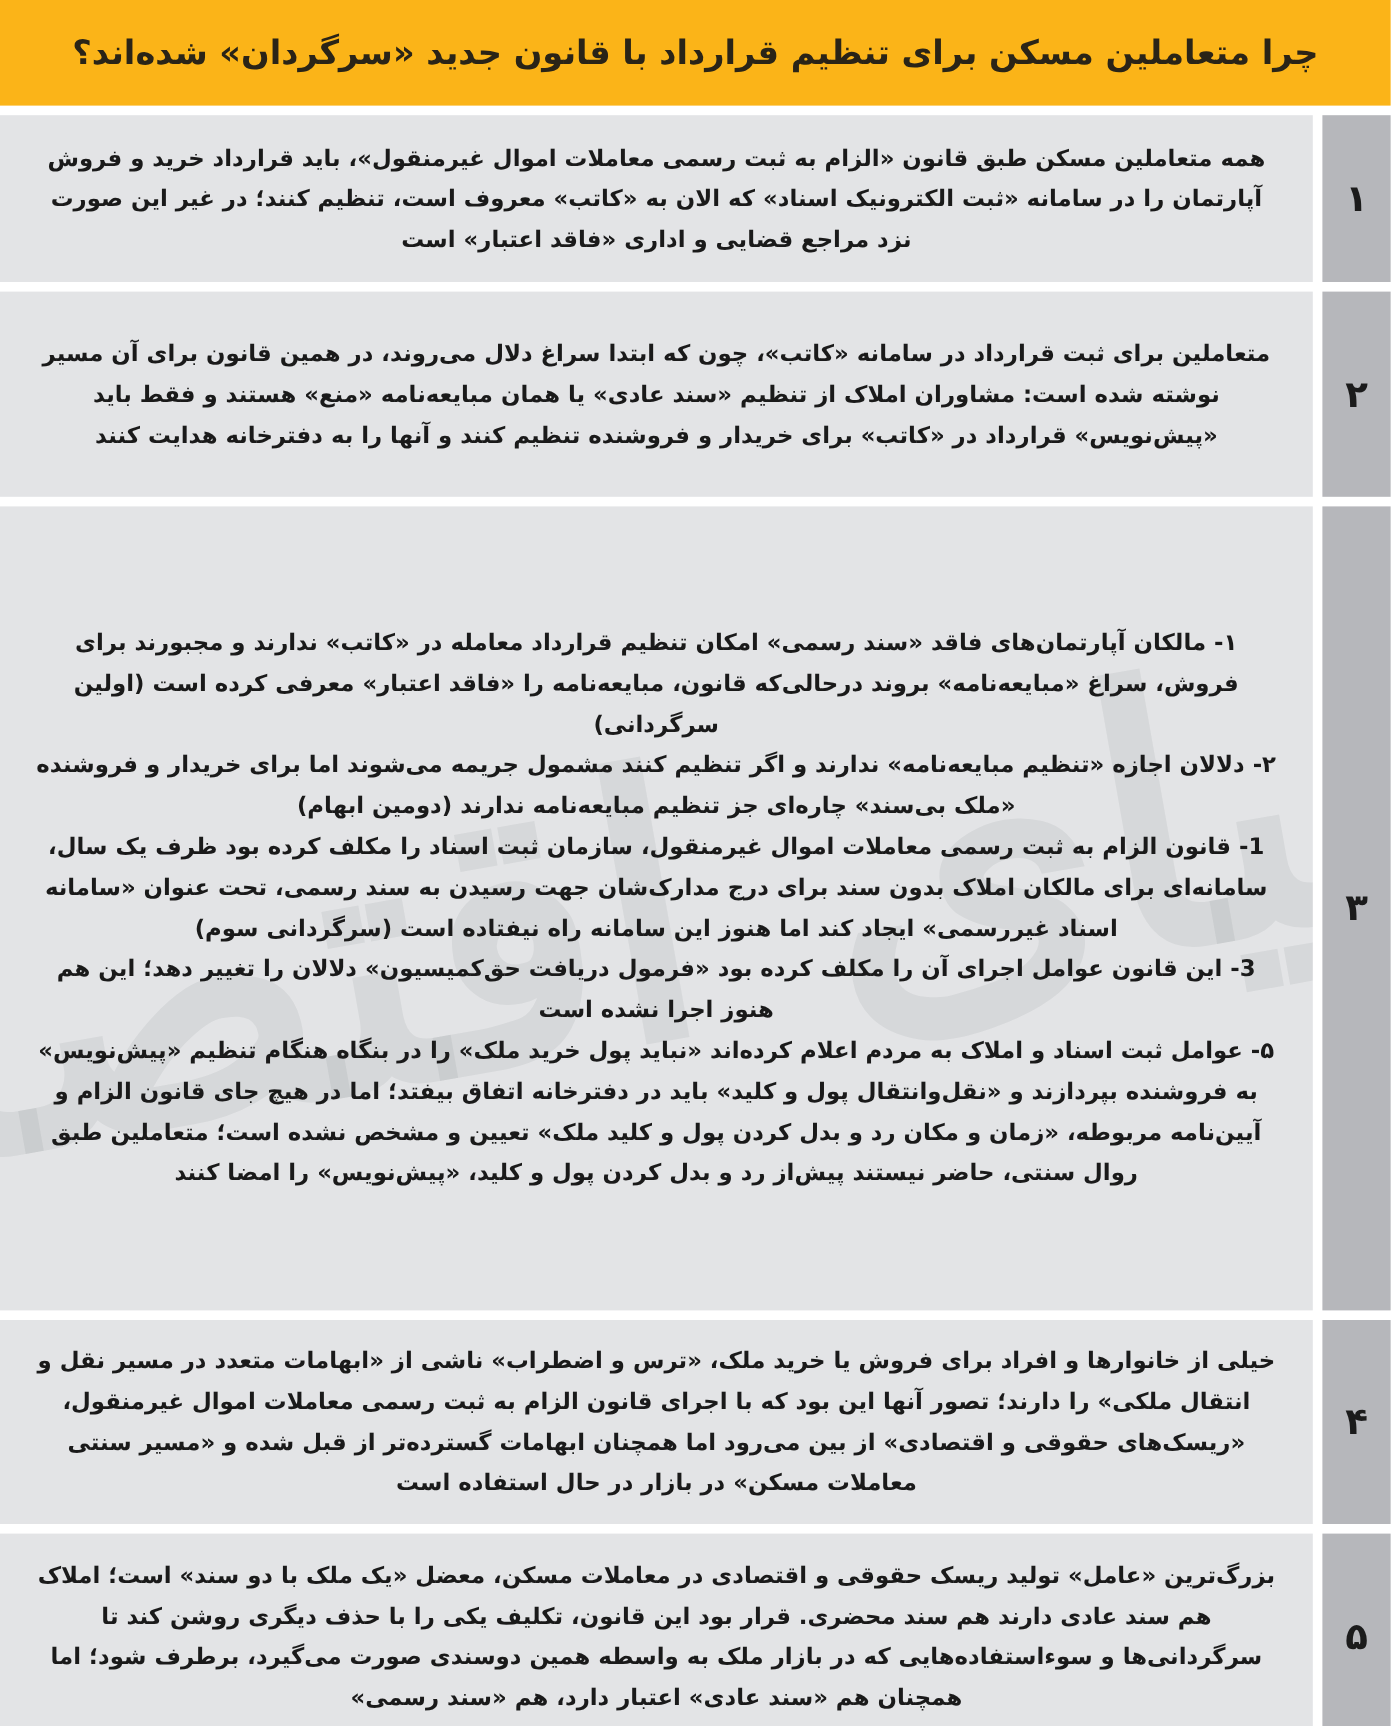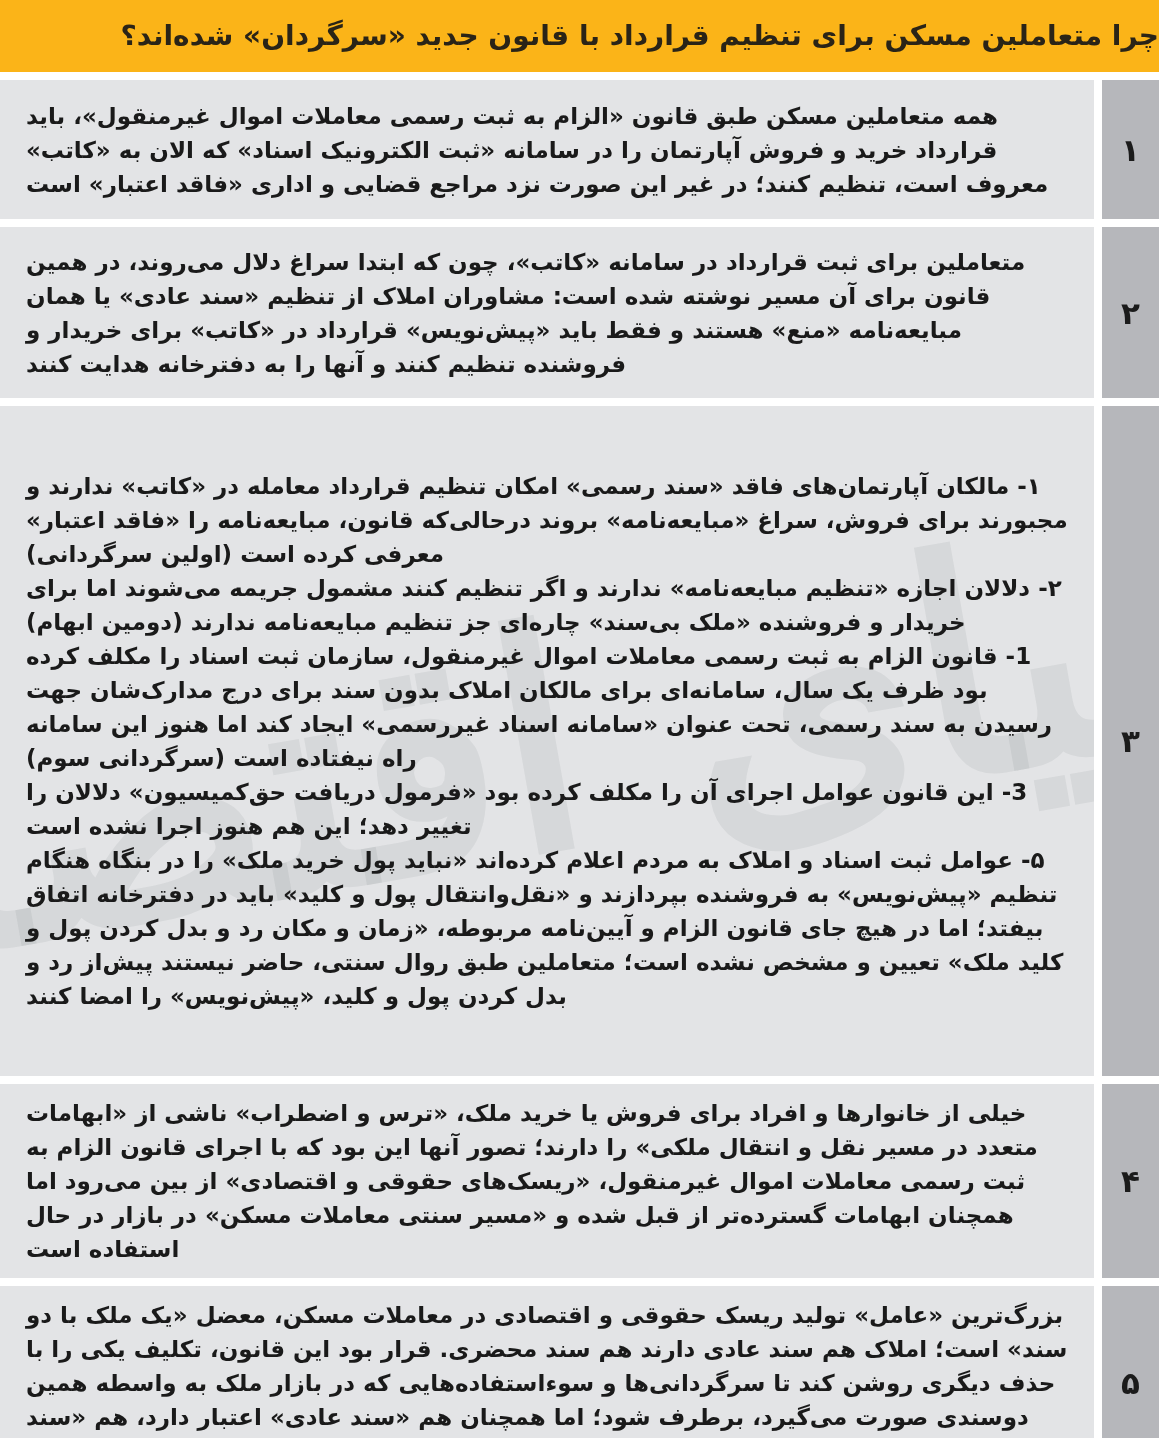--- a/index.html
+++ b/index.html
@@ -9,24 +9,25 @@
     font-family: "DejaVu Sans", sans-serif;
     direction: rtl;
   }
   .page {
     width: 1159px;
     min-height: 1438px;
     background: #ffffff;
     padding-bottom: 4px;
   }
   .header {
-    height: 72px;
+    height: 88px;
     background: var(--header-bg, #FBB418);
     display: flex;
     align-items: center;
+    justify-content: center;
     margin-bottom: 8px;
   }
   .header h1 {
     font-size: 28px;
     font-weight: bold;
     color: var(--title-color, #2A2417);
     text-align: center;
     line-height: 1.2;
   }
   .row {
@@ -56,24 +57,24 @@
     padding: 12px 26px;
     display: flex;
     flex-direction: column;
     justify-content: center;
     position: relative;
     overflow: hidden;
   }
   .text-cell p {
     position: relative;
     z-index: 1;
-    font-size: 23px;
+    font-size: 19px;
     font-weight: bold;
     color: var(--text-color, #1A1A1A);
-    text-align: left;
+    text-align: center;
     line-height: 34px;
   }
   .watermark {
     position: absolute;
     inset: 0;
     z-index: 0;
     display: flex;
     align-items: center;
     justify-content: center;
     font-size: 300px;

